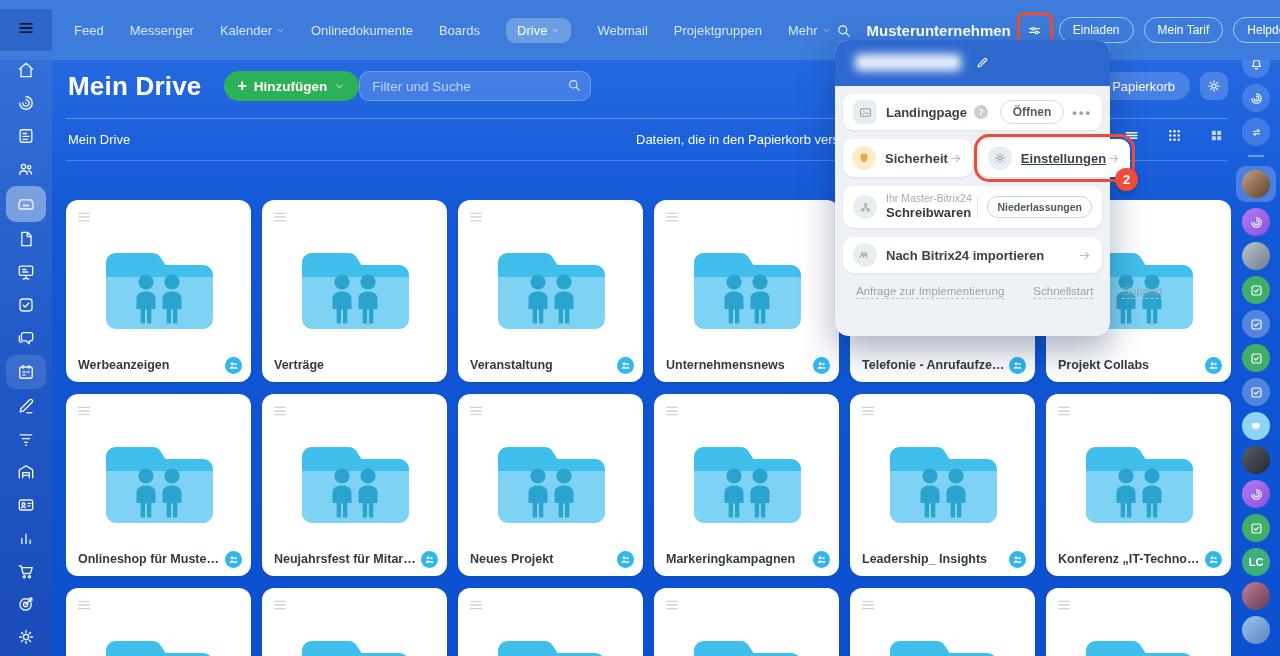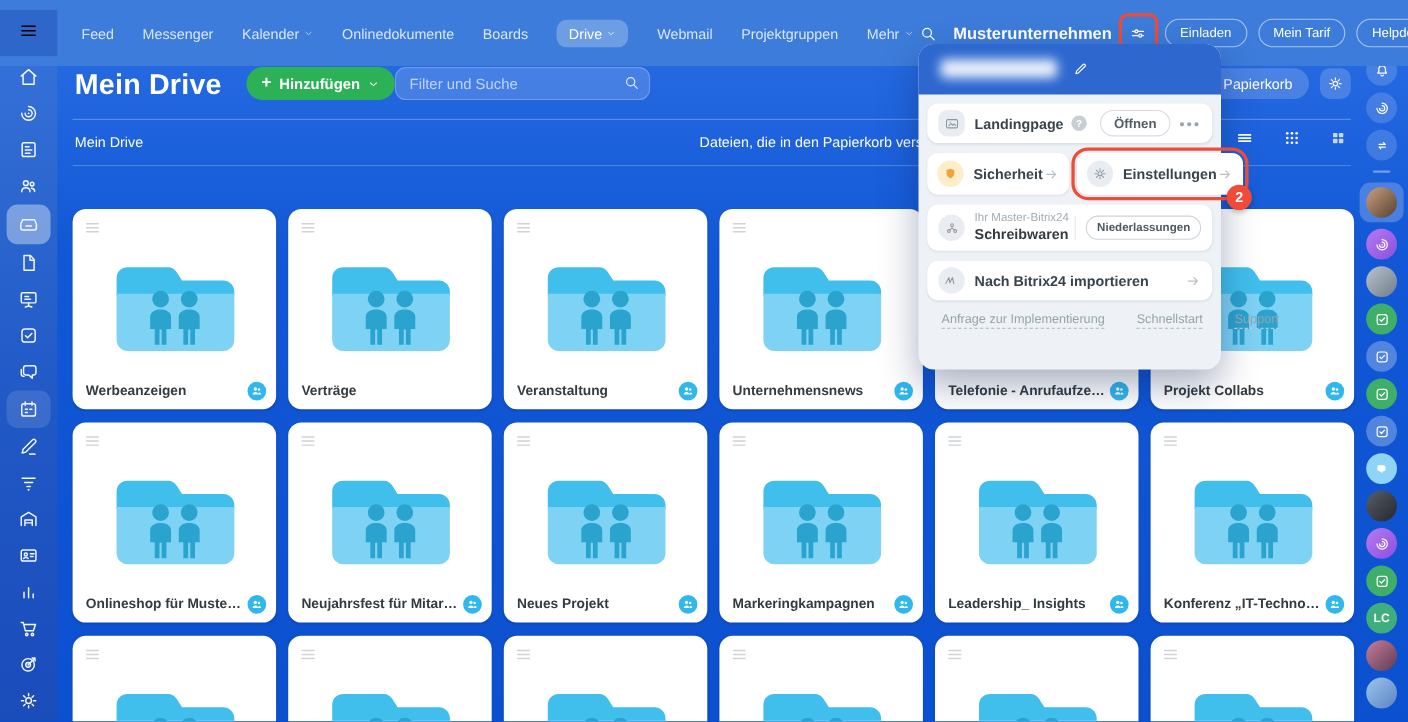--- a/index.html
+++ b/index.html
@@ -43,21 +43,21 @@
   .rail-item { width:28px; height:28px; border-radius:50%; margin-bottom:6px; flex:none;
                display:flex; align-items:center; justify-content:center; color:#fff; cursor:pointer;
                font-size:11px; font-weight:700; }
   .rail-item.btn { background:rgba(255,255,255,.16); }
   .rail-halo { width:40px; height:36px; border-radius:10px; background:rgba(255,255,255,.22);
                display:flex; align-items:center; justify-content:center; margin-bottom:6px; flex:none; }
   .rail-halo .rail-item { margin-bottom:0; }
   .rail-div { width:16px; height:2px; border-radius:1px; background:rgba(255,255,255,.4); margin:3px 0 9px; flex:none; }
 
   
-  .main { position:absolute; left:52px; top:46px; width:1180px; bottom:0;text-decoration:underline; }
+  .main { position:absolute; left:52px; top:56px; width:1180px; bottom:0;text-decoration:underline; }
   .drive-header { position:absolute; left:16px; right:4px; top:14px; height:32px; display:flex; align-items:center; }
   .page-title { color:#fff; font-size:26px; font-weight:700; letter-spacing:.2px; }
   .add-btn { margin-left:22px; height:30px; background:var(--brand-green,#2db157); border:none; border-radius:16px;
              color:#fff; font-size:13.5px; font-weight:700; padding:0 14px; display:flex; align-items:center; gap:7px;
              cursor:pointer; font-family:inherit; }
   .search-box { position:relative; margin-left:0; }
   .search-input { width:232px; height:30px; border-radius:10px; border:1px solid rgba(255,255,255,.22);
                   background:rgba(255,255,255,.16); color:#fff; font-size:13.5px; padding:0 34px 0 12px;
                   outline:none; font-family:inherit; }
   .search-input::placeholder { color:rgba(255,255,255,.65); }
@@ -106,21 +106,21 @@
   .ic-orange{ background:#fdeec9; color:#f2a33c; }
   .ic-round { border-radius:50%; }
   .qmark { width:14px; height:14px; border-radius:50%; background:#c7ced4; color:#fff; font-size:9px; font-weight:700;
            display:flex; align-items:center; justify-content:center; margin-left:7px; }
   .open-btn { margin-left:auto; border:1px solid #d7dce1; background:#fff; border-radius:13px; padding:4px 12px;
               font-size:12px; font-weight:700; color:#545e66; cursor:pointer; font-family:inherit; }
   .dots { color:#9aa4ac; font-size:13px; letter-spacing:2px; margin-left:8px; cursor:pointer; }
   .arr { margin-left:auto; color:#b6bfc6; display:flex; }
   .split-row { display:flex; gap:7px; margin-bottom:9px; }
   .split-row .menu-card { flex:1; margin-bottom:0; height:38px; padding:0 9px;text-align:center; }
-  .hl-red { position:relative; outline:3px solid var(--accent-red,#ee4c38); outline-offset:2px; }
+  .hl-red { position:relative; outline:3px solid var(--accent-red,#ee4c38); outline-offset:2px;text-decoration:underline; }
   .badge-2 { position:absolute; right:-8px; bottom:-14px; z-index:8; }
   .two-line { height:42px; }
   .tl-cap { font-size:10.5px; color:#a3adb5; font-weight:400; line-height:1.25; }
   .tl-name { font-size:13px; color:#333b40; font-weight:700; line-height:1.25; }
   .vsep { width:1px; height:22px; background:#e2e7ea; margin:0 9px 0 auto; }
   .nl-pill { border:1px solid #cdd4da; border-radius:12px; padding:4px 9px; font-size:10.5px; font-weight:700;
              color:#4e585f; white-space:nowrap; cursor:pointer; background:#fff; font-family:inherit; }
   .popup-foot { display:flex; gap:29px; padding:3px 13px; font-size:11.5px; color:#97a3ab; }
   .popup-foot span { border-bottom:1px dashed #b9c4cb; padding-bottom:1px; cursor:pointer; white-space:nowrap; }
 </style>

